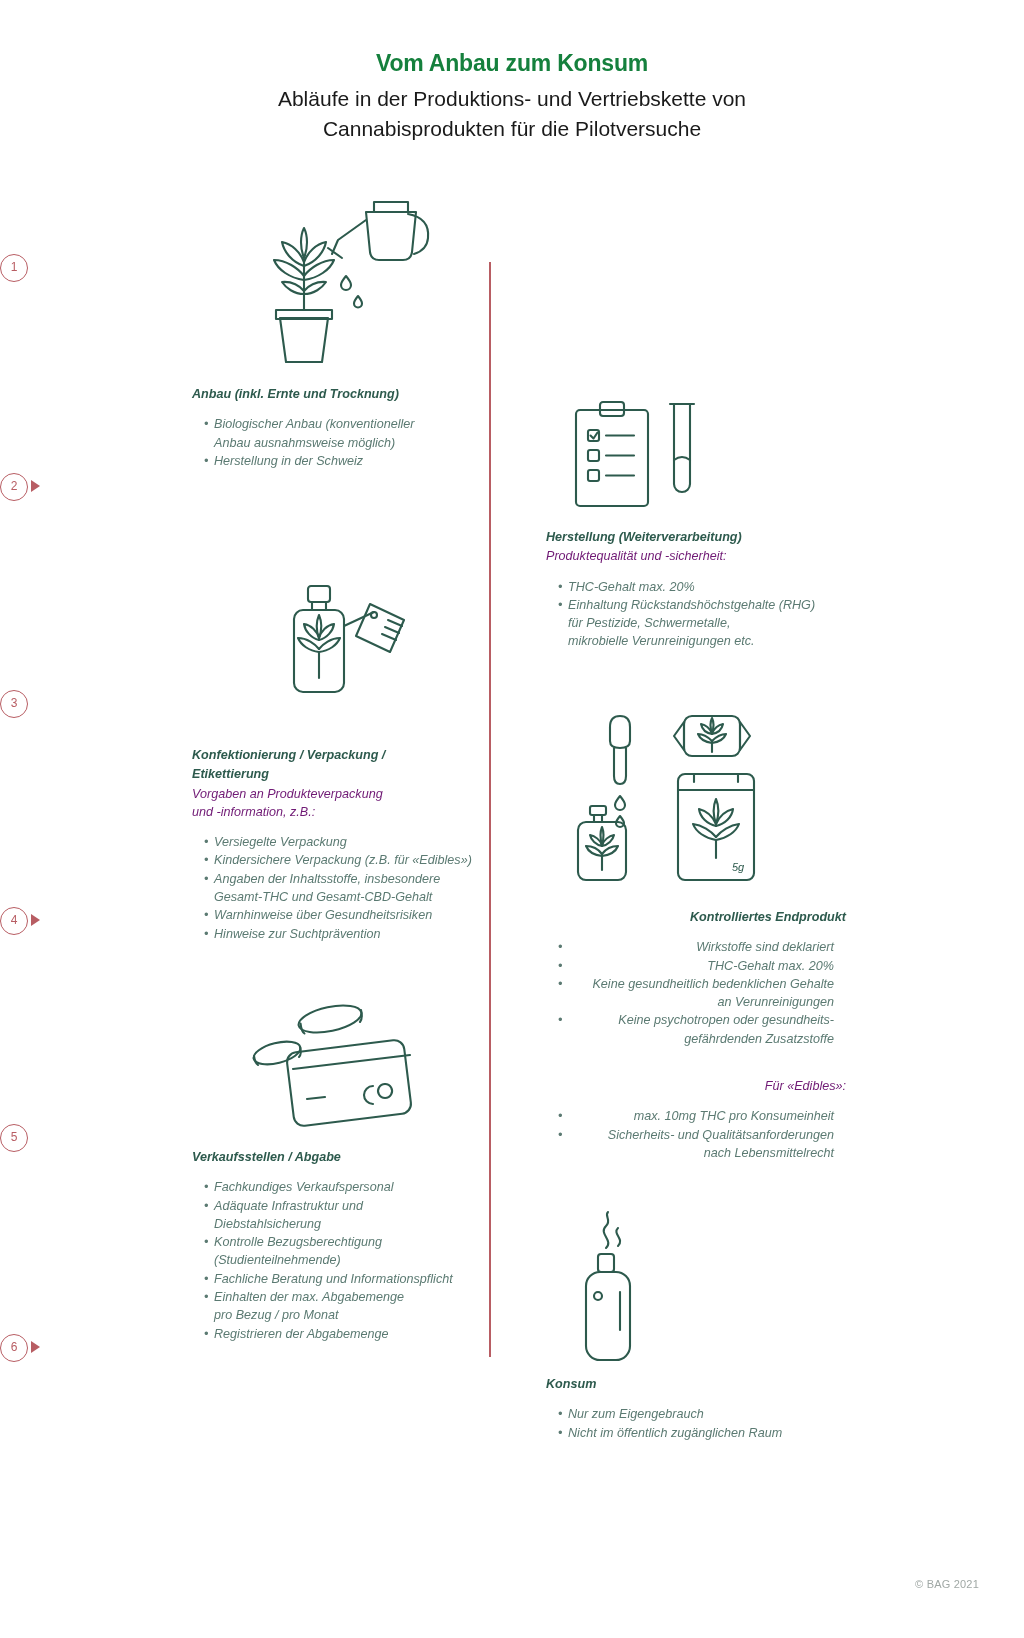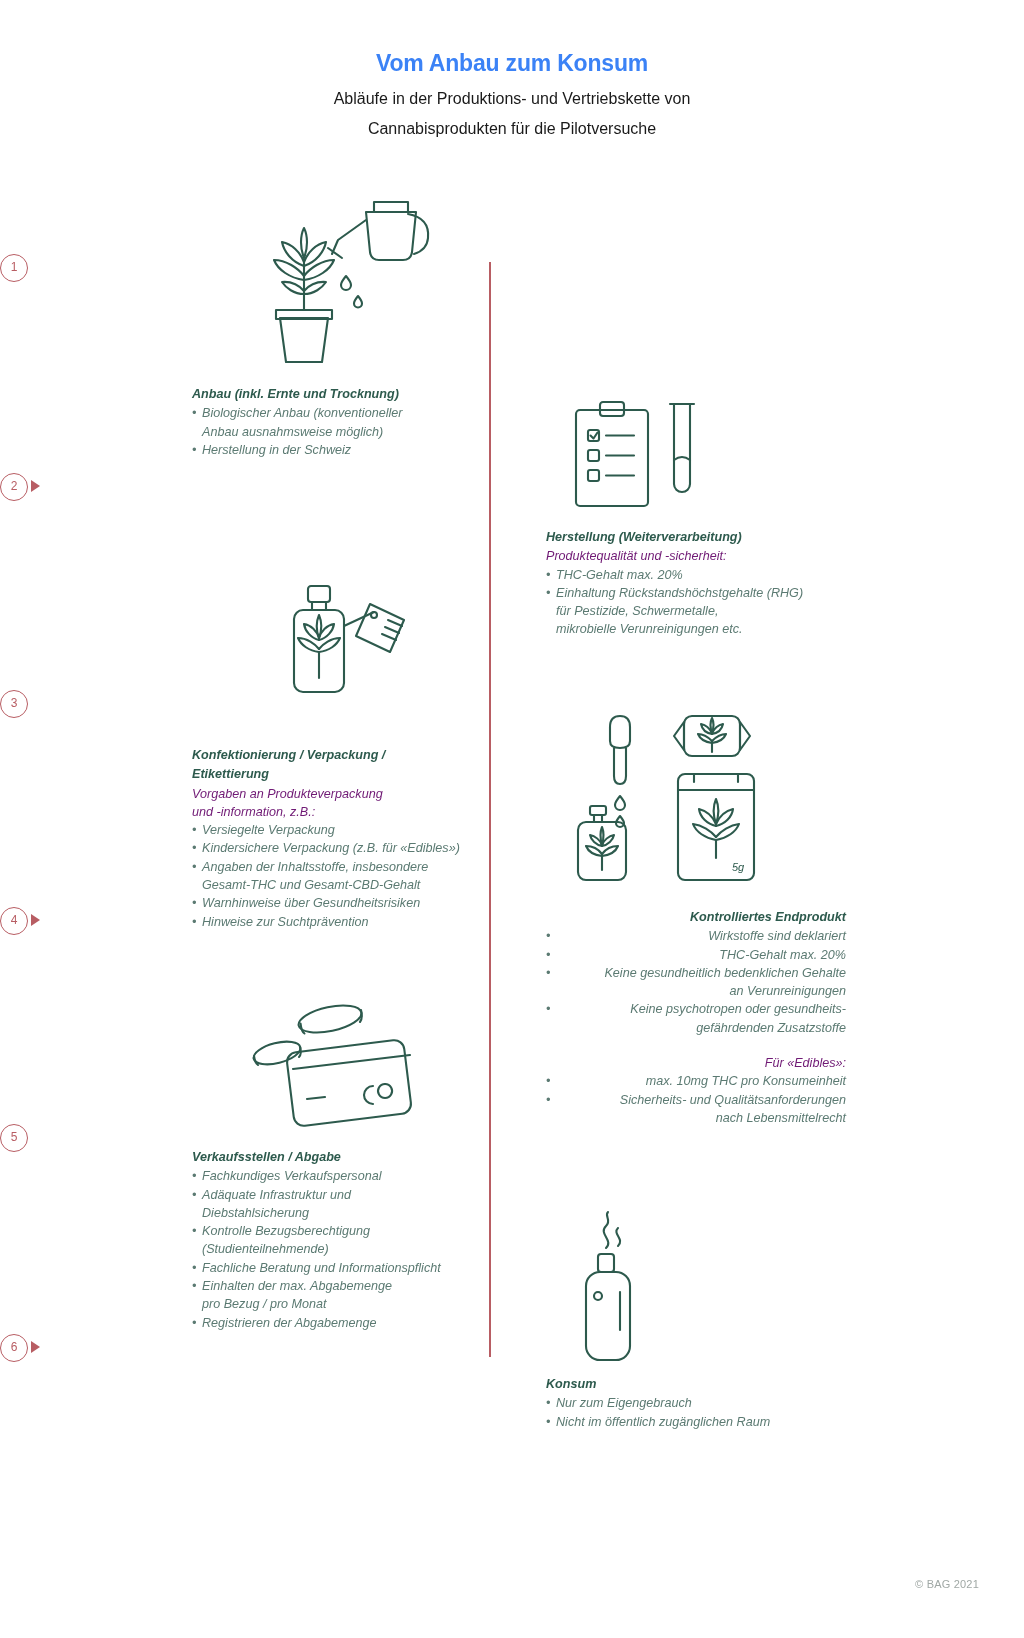--- a/index.html
+++ b/index.html
@@ -20,26 +20,26 @@
   .title-wrap {
     position: absolute;
     top: 48px;
     left: 0;
     width: 1024px;
     text-align: center;
   }
   .title-main {
     font-size: 23px;
     font-weight: bold;
-    color: #3b82f6;
+    color: #15803d;
     letter-spacing: -0.2px;
     line-height: 30px;
   }
   .title-sub {
-    font-size: 16px;
+    font-size: 21px;
     font-weight: normal;
     color: #1a1a1a;
     line-height: 30px;
     margin-top: 6px;
   }
   .title-sub div { white-space: nowrap; }
 
   
   .timeline {
     position: absolute;
@@ -84,21 +84,21 @@
     color: #5b7a72;
     font-style: italic;
   }
   .block .heading {
     font-weight: bold;
     color: #2d5a4d;
     margin-bottom: 1px;
   }
   .block .plain { color: #701a75; }
   .block ul {
-    margin: 0;
+    margin: 12px;
     padding: 0;
     list-style: none;
   }
   .block li {
     position: relative;
     padding-left: 10px;
   }
   .block li:before {
     content: "\2022";
     position: absolute;

